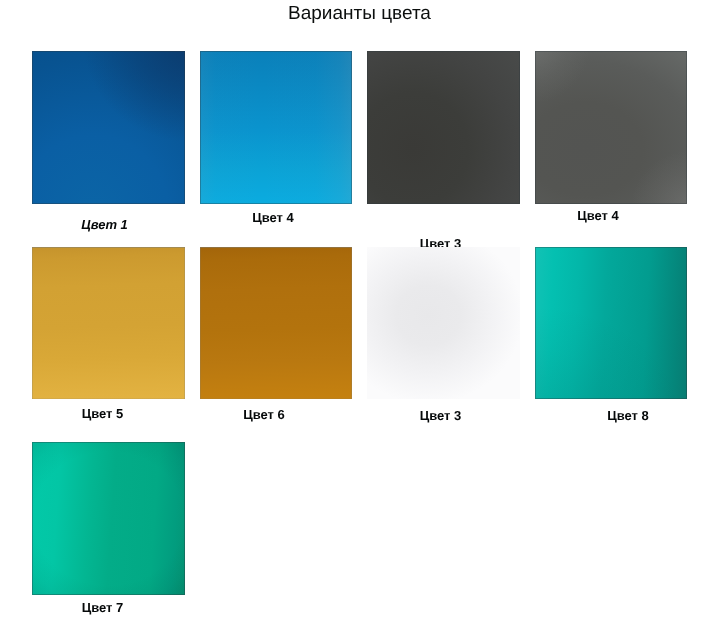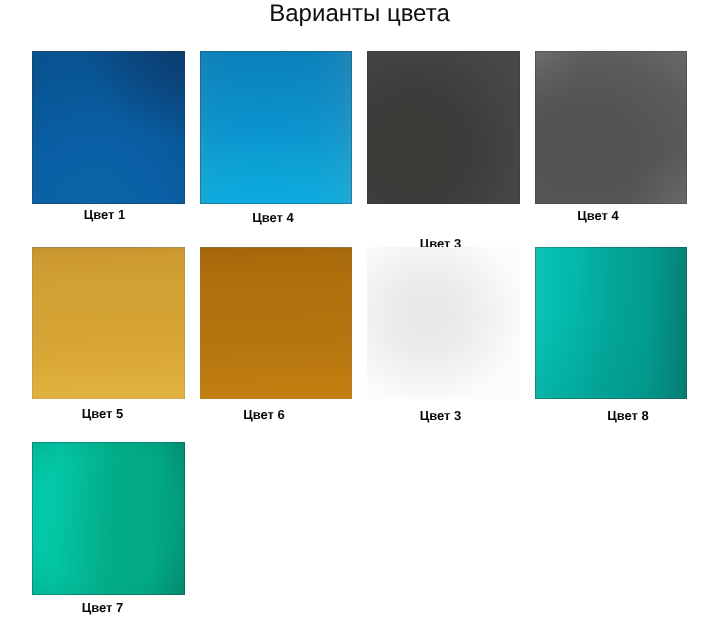--- a/index.html
+++ b/index.html
@@ -21,21 +21,21 @@
     width: 719px;
     height: 619px;
     background: #ffffff;
   }
   #page-title {
     position: absolute;
     left: 0;
     top: 3px;
     width: 719px;
     text-align: center;
-    font-size: 24px;
+    font-size: 19px;
     font-weight: 400;
     line-height: 22px;
     color: #0c0f0e;
   }
   #swatch-grid {
     position: absolute;
     left: 0;
     top: 0;
     width: 719px;
     height: 619px;
@@ -72,21 +72,21 @@
   }
 </style>
 </head>
 <body>
 
 <div id="page">
   <div id="page-title">Варианты цвета</div>
   <div id="swatch-grid">
       <div class="swatch-cell">
         <span class="swatch-chip" style="left: 32px; top: 51px; width: 153px; height: 153px; background: radial-gradient(86% 80% at 104% -6%, rgba(12, 58, 108, 0.97) 0%, rgba(12, 58, 108, 0.48) 44%, rgba(12, 58, 108, 0) 82%), radial-gradient(144% 150% at 40% 106%, rgb(11, 101, 166) 0%, rgb(10, 95, 164) 34%, rgb(8, 83, 145) 68%, rgb(6, 77, 136) 100%);"></span>
-        <span class="swatch-label" style="left: 28px; top: 208px; width: 153px;">Цвет 1</span>
+        <span class="swatch-label" style="left: 28px; top: 218px; width: 153px; font-style: italic;">Цвет 1</span>
       </div>
       <div class="swatch-cell">
         <span class="swatch-chip" style="left: 200px; top: 51px; width: 152px; height: 153px; background: linear-gradient(90deg, rgba(150, 158, 166, 0.09) 0%, rgba(150, 158, 166, 0.02) 10%, rgba(150, 158, 166, 0) 40%, rgba(150, 158, 166, 0.02) 76%, rgba(150, 158, 166, 0.09) 92%, rgba(150, 158, 166, 0.17) 100%), linear-gradient(rgb(10, 128, 186) 0%, rgb(10, 136, 194) 22%, rgb(10, 148, 206) 52%, rgb(11, 162, 213) 76%, rgb(11, 170, 222) 96%, rgb(11, 172, 223) 100%);"></span>
         <span class="swatch-label" style="left: 197px; top: 211px; width: 152px;">Цвет 4</span>
       </div>
       <div class="swatch-cell">
         <span class="swatch-chip" style="left: 367px; top: 51px; width: 153px; height: 153px; background: radial-gradient(90% 92% at 30% 64%, rgb(58, 58, 55) 0%, rgb(60, 61, 58) 40%, rgb(67, 68, 67) 72%, rgb(72, 74, 73) 100%);"></span>
         <span class="swatch-label" style="left: 364px; top: 209px; width: 153px; margin-top: 28px;">Цвет 3</span>
       </div>
       <div class="swatch-cell">

